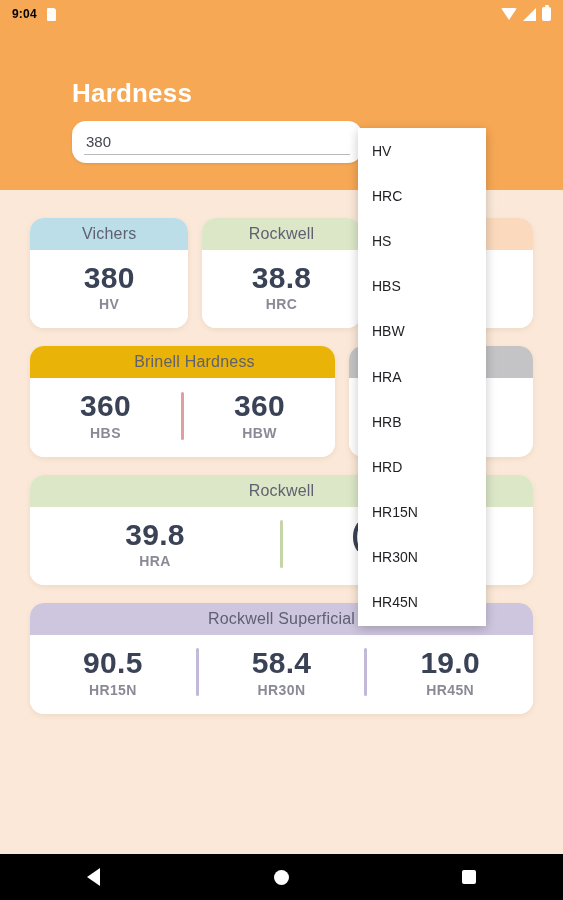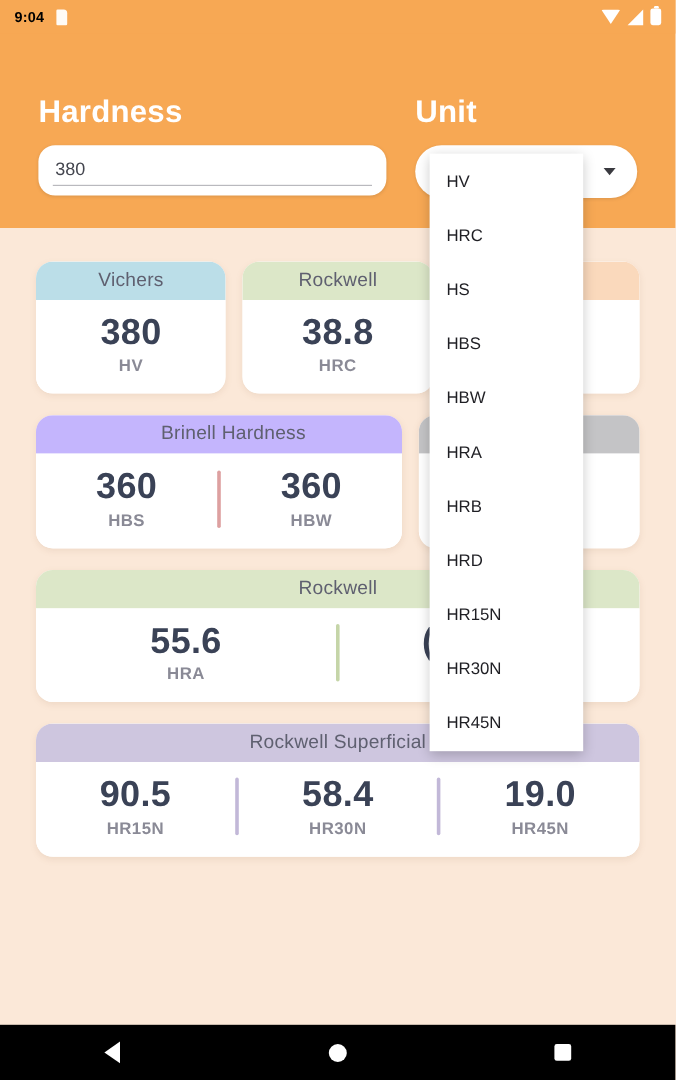--- a/index.html
+++ b/index.html
@@ -78,21 +78,21 @@
   }
 
   .header-row {
     position: absolute;
     top: 78px; left: 0;
     width: 563px;
     display: flex;
     padding: 0 32px;
     gap: 24px;
   }
-  .field-group-hardness { width: 290px; }
+  .field-group-hardness { width: 290px; margin-left: 40px; }
   .field-group-unit { width: 185px; }
 
   .field-title {
     color: #ffffff;
     font-size: 26px;
     font-weight: bold;
     letter-spacing: 0.2px;
     margin-bottom: 12px;
   }
 
@@ -270,27 +270,20 @@
   <div class="header-row">
 
     <div class="field-group-hardness">
       <div class="field-title">Hardness</div>
       <div class="input-shell">
         <input class="input-field" type="text" value="380" style="">
         <div class="input-underline"></div>
       </div>
     </div>
 
-    <div class="field-group-unit">
-      <div class="field-title">Unit</div>
-      <div class="dropdown-trigger">
-        <span class="dropdown-value">HV</span>
-        <span class="chevron-down"></span>
-      </div>
-    </div>
 
   </div>
 </div>
 
 <div class="results">
 
   <div class="card-row">
 
     <div class="card">
       <div class="card-head" style="background: rgb(187, 222, 232);">Vichers</div>
@@ -320,21 +313,21 @@
           <div class="cell-label">HS</div>
         </div>
       </div>
     </div>
 
   </div>
 
   <div class="card-row">
 
     <div class="card" style="flex:0 0 305px;">
-      <div class="card-head" style="background: #c4b5fd; padding-left: 24px;">Brinell Hardness</div>
+      <div class="card-head" style="background: #eab308; padding-left: 24px;">Brinell Hardness</div>
       <div class="card-body">
         <div class="cell">
           <div class="cell-value">360</div>
           <div class="cell-label">HBS</div>
         </div>
         <div class="divider" style="background: rgb(221, 160, 160);"></div>
         <div class="cell">
           <div class="cell-value">360</div>
           <div class="cell-label">HBW</div>
         </div>
@@ -345,21 +338,21 @@
       <div class="card-head" style="background: rgb(196, 196, 198);">Strength</div>
       <div class="card-body" style="height:68px;"></div>
     </div>
 
   </div>
 
   <div class="card">
     <div class="card-head" style="background: rgb(220, 231, 200);">Rockwell</div>
     <div class="card-body">
       <div class="cell">
-        <div class="cell-value">55.6</div>
+        <div class="cell-value">39.8</div>
         <div class="cell-label">HRA</div>
       </div>
       <div class="divider" style="background: rgb(197, 213, 168);"></div>
       <div class="cell">
         <div class="cell-value">( 110.0 )</div>
         <div class="cell-label">HRB</div>
       </div>
     </div>
   </div>
 

